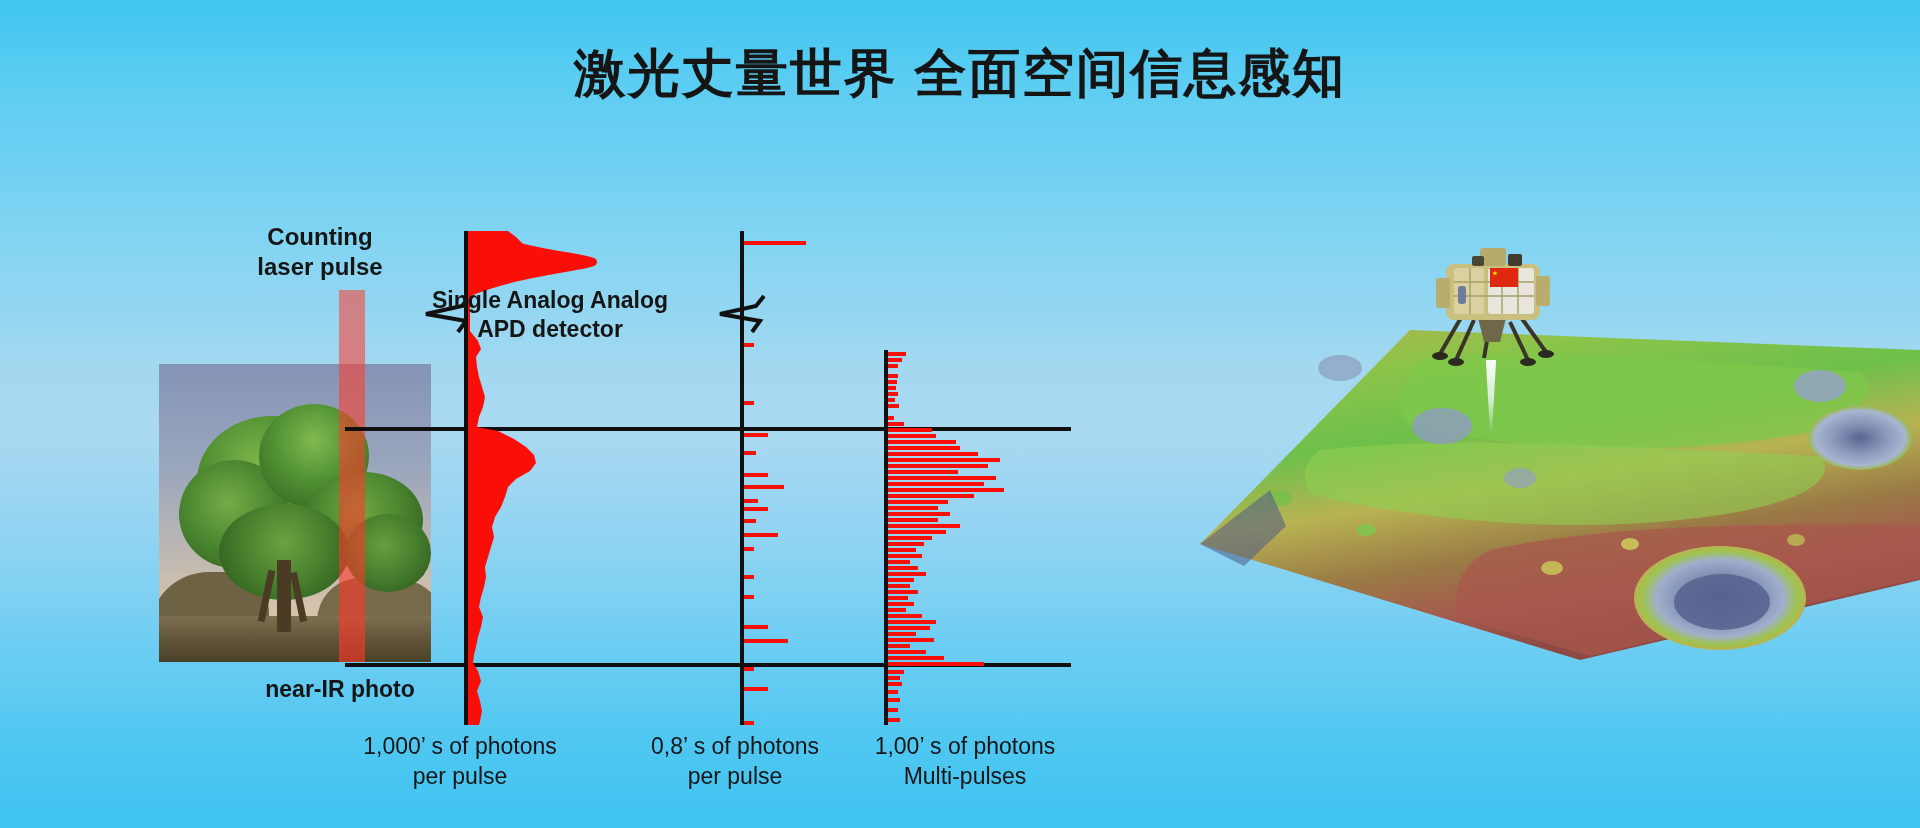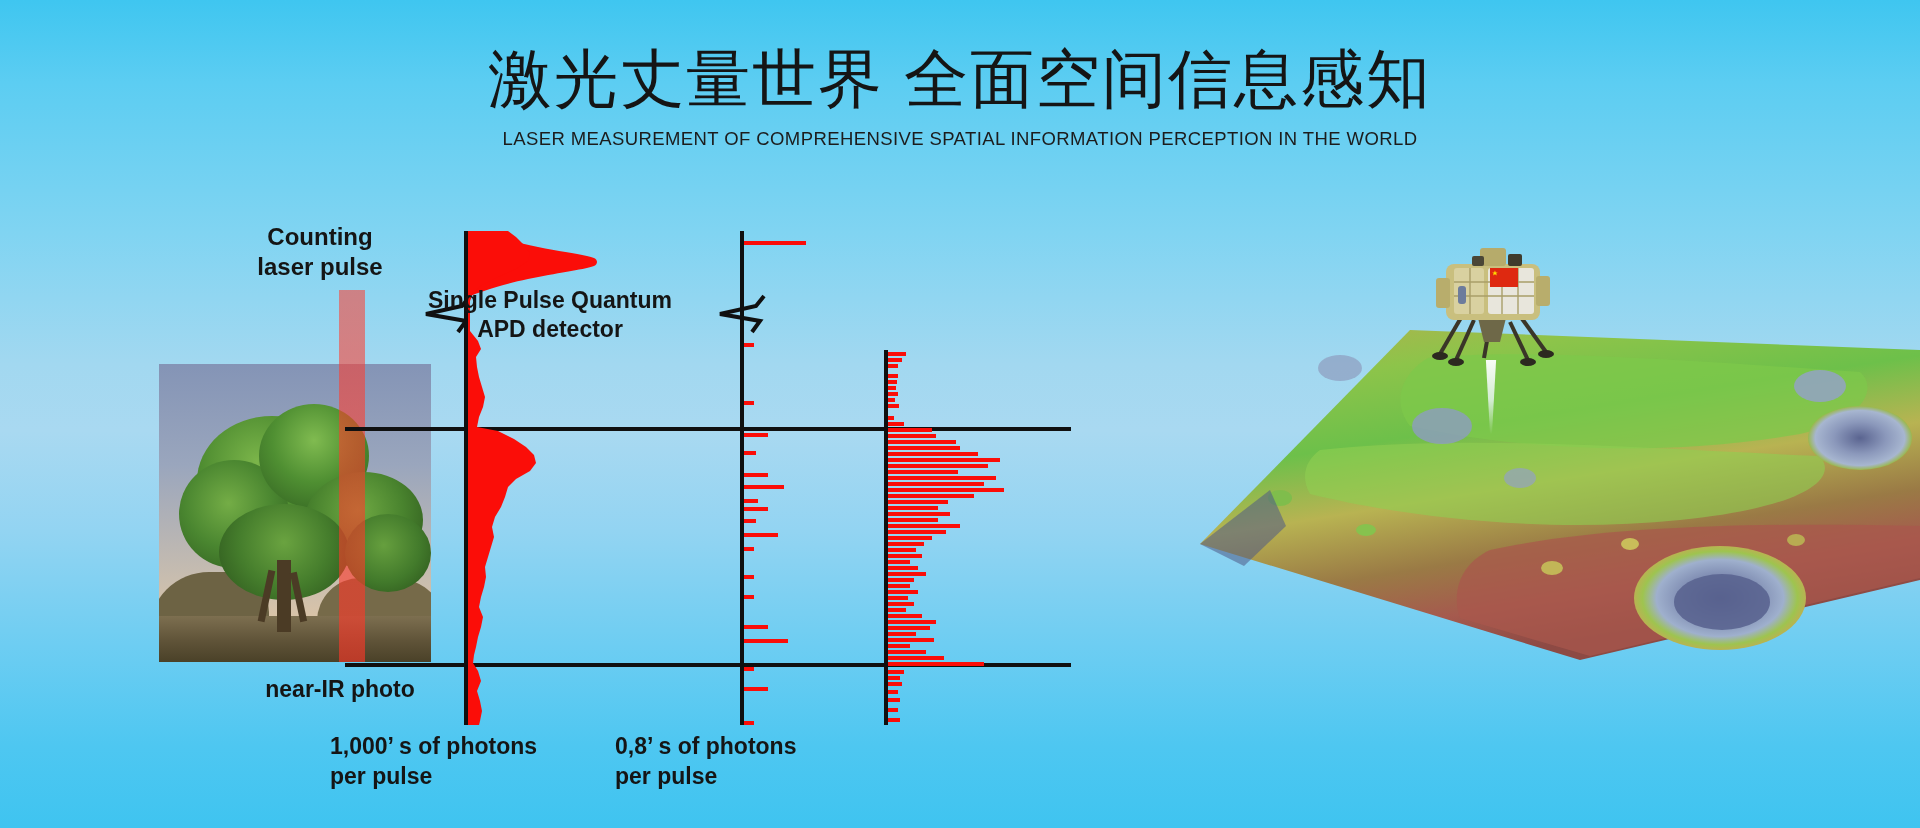--- a/index.html
+++ b/index.html
@@ -27,22 +27,22 @@
 
   
   #header {
     position: absolute;
     left: 0;
     top: 44px;
     width: 1920px;
     text-align: center;
   }
   #title {
-    font-size: 64px;
-    font-weight: normal;
+    font-size: 52px;
+    font-weight: bold;
     color: #151515;
     letter-spacing: 2px;
     line-height: 1.12;
     white-space: pre;
   }
   #subtitle {
     margin-top: 12px;
     font-size: 18.5px;
     color: #1c1c1c;
     letter-spacing: 0.4px;
@@ -67,22 +67,23 @@
     white-space: pre;
   }
 
   #transmit-label { left: 210px; top: 222px; width: 220px; font-size: 24px; }
   #apd-label      { left: 380px; top: 286px; width: 340px; font-size: 23px; }
   #micropulse-label { left: 810px; top: 265px; width: 440px; font-size: 23px; }
   #nearir-label   { left: 210px; top: 675px; width: 260px; font-size: 23px; }
 
   .axis-caption {
     position: absolute;
-    font-weight: bold;
+    font-weight: normal;
     color: #151515;
+    text-align: center;
     font-size: 23px;
     line-height: 1.3;
     white-space: pre;
   }
   #cap-left   { left: 330px; top: 732px; width: 260px; }
   #cap-mid    { left: 615px; top: 732px; width: 240px; }
   #cap-right  { left: 840px; top: 732px; width: 250px; }
 
   
   #photo {
@@ -177,21 +178,20 @@
     clip-path: polygon(18% 0%, 82% 0%, 56% 100%, 44% 100%);
   }
 </style>
 </head>
 <body>
 
 <div id="stage">
 
   <div id="header">
     <div id="title">激光丈量世界 全面空间信息感知</div>
-    <div id="subtitle">LASER MEASUREMENT OF COMPREHENSIVE SPATIAL INFORMATION PERCEPTION IN THE WORLD</div>
   </div>
 
   <div id="diagram">
 
     <div id="photo">
       <div class="sky"></div>
       <div class="hill"></div>
       <div class="hill2"></div>
       <div class="ground"></div>
 
@@ -310,28 +310,30 @@
         <div class="bar" style="left:0;top:326px;width:12px;"></div>
         <div class="bar" style="left:0;top:332px;width:14px;"></div>
         <div class="bar" style="left:0;top:340px;width:10px;"></div>
         <div class="bar" style="left:0;top:348px;width:12px;"></div>
         <div class="bar" style="left:0;top:358px;width:10px;"></div>
         <div class="bar" style="left:0;top:368px;width:12px;"></div>
       </div>
 
     <div class="callout" id="transmit-label">Counting
 laser pulse</div>
-    <div class="callout" id="apd-label">Single Pulse Quantum
+    <div class="callout" id="apd-label">Single Analog Analog
 APD detector</div>
     <div class="callout" id="nearir-label">near-IR photo</div>
 
     <div class="axis-caption" id="cap-left">1,000’ s of photons
 per pulse</div>
     <div class="axis-caption" id="cap-mid">0,8’ s of photons
 per pulse</div>
+    <div class="axis-caption" id="cap-right">1,00’ s of photons
+Multi-pulses</div>
   </div>
 
   <div id="lunar">
 
     <svg id="terrain" viewBox="0 0 760 330" preserveAspectRatio="none">
       <defs>
         <linearGradient id="tg" x1="0" y1="0" x2="0.35" y2="1">
           <stop offset="0%" stop-color="#b3b04e"></stop>
           <stop offset="18%" stop-color="#8dc44a"></stop>
           <stop offset="38%" stop-color="#6dc04a"></stop>

